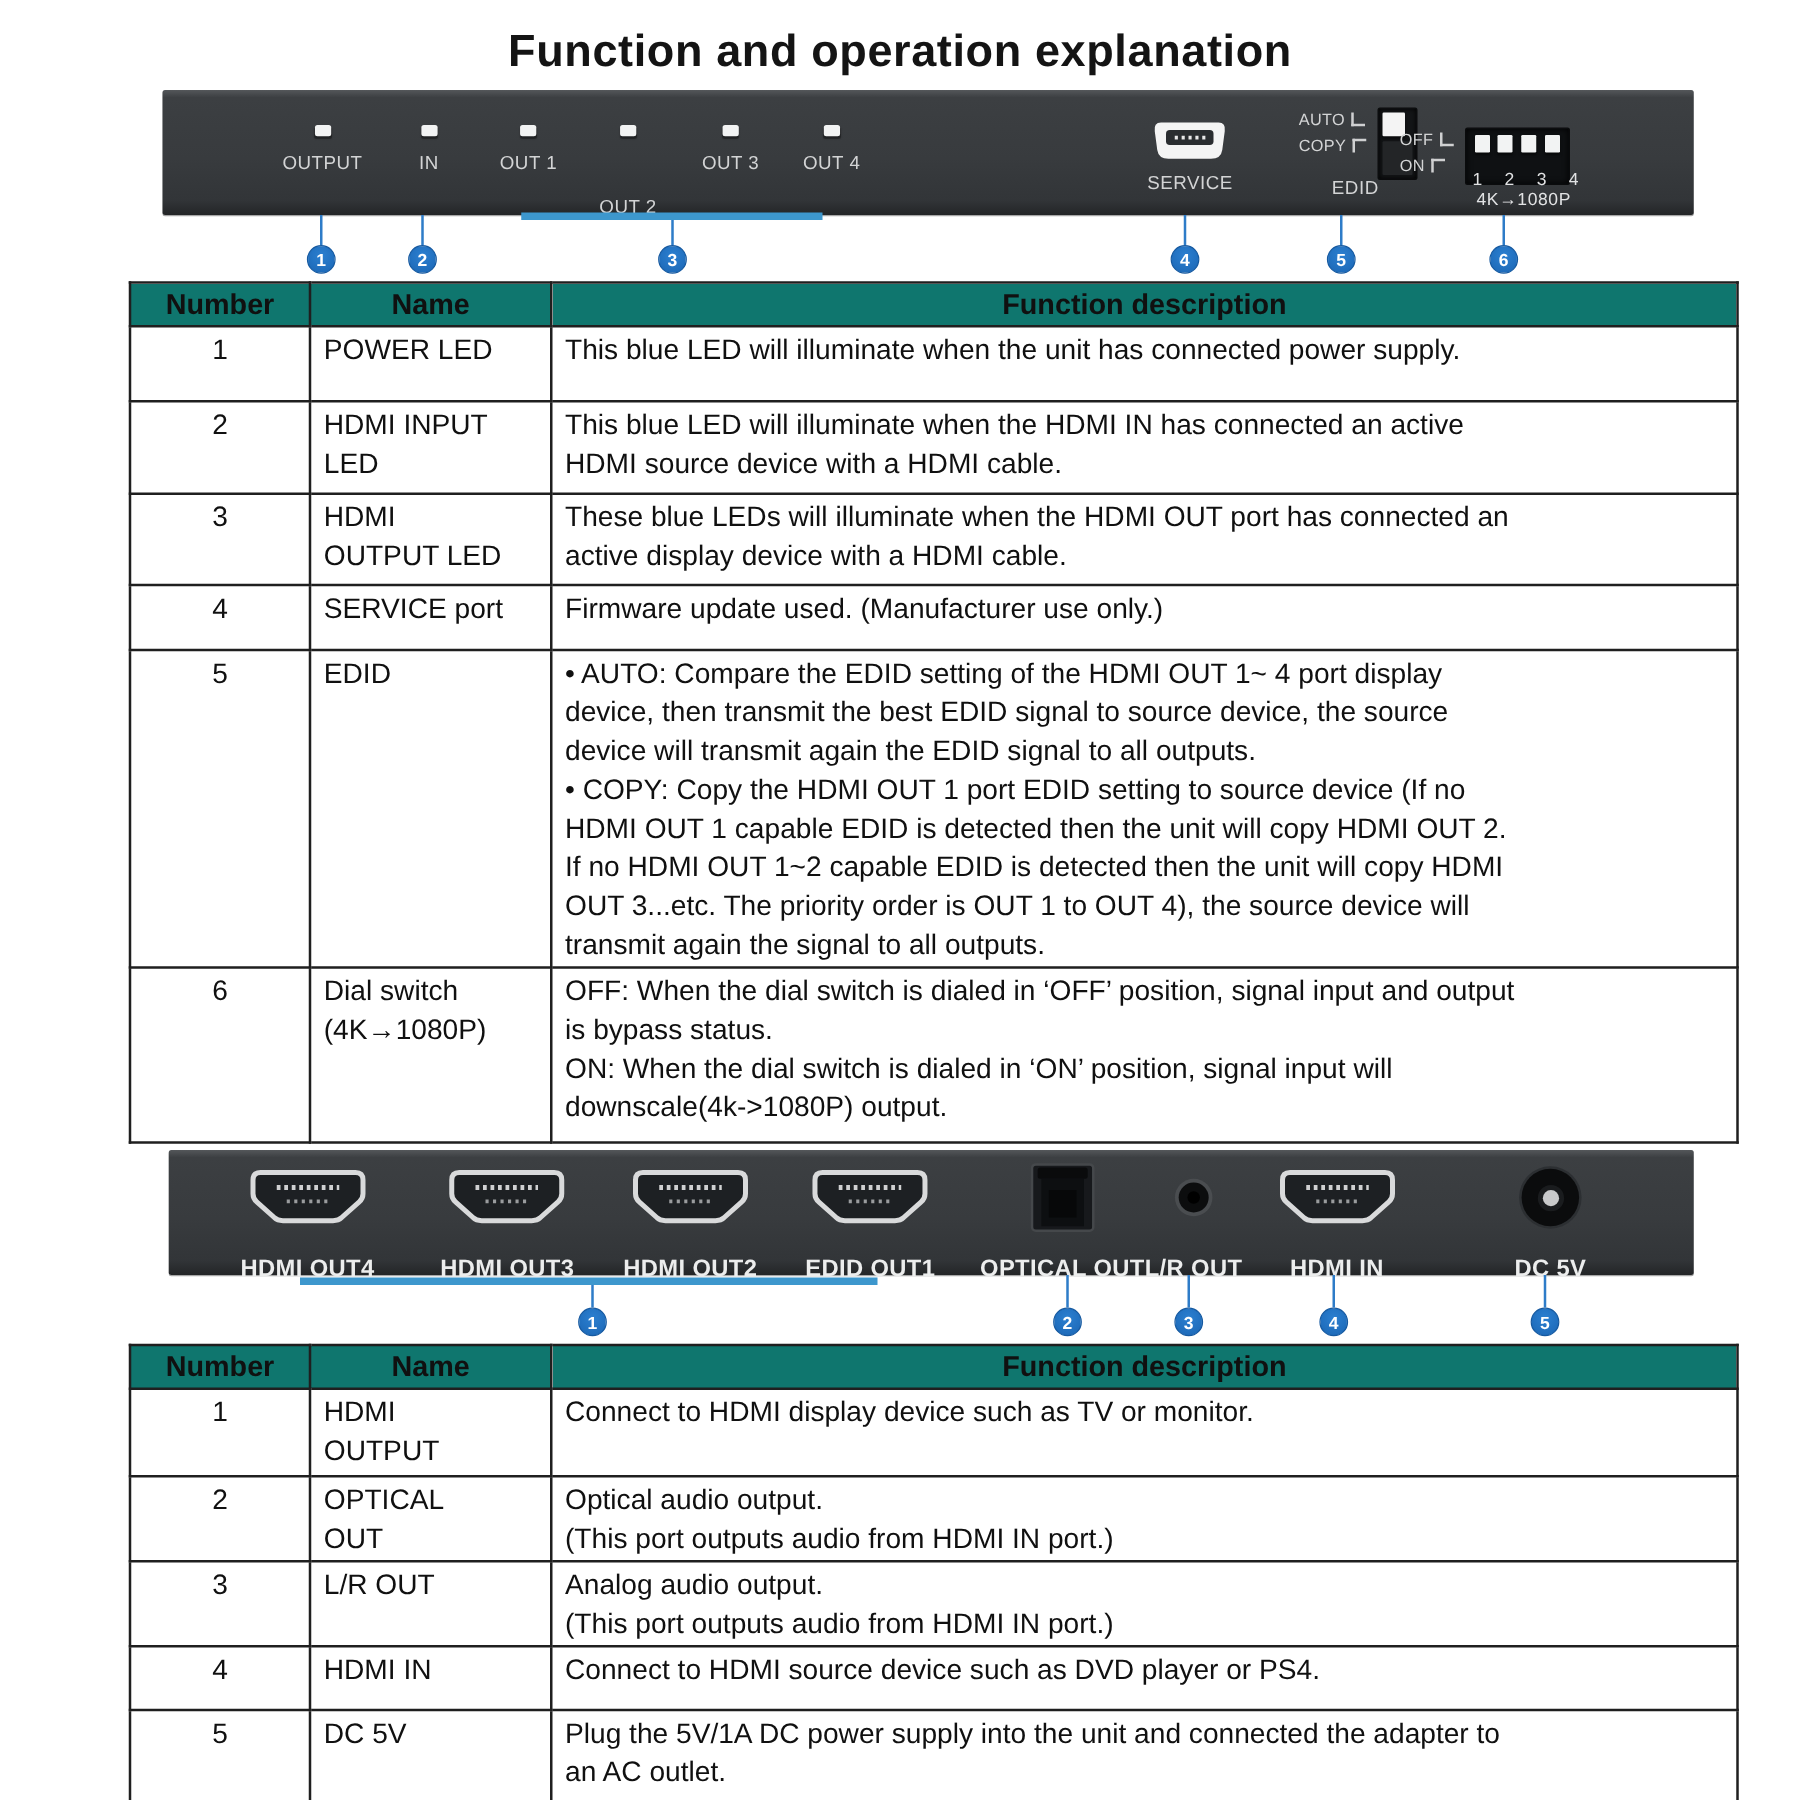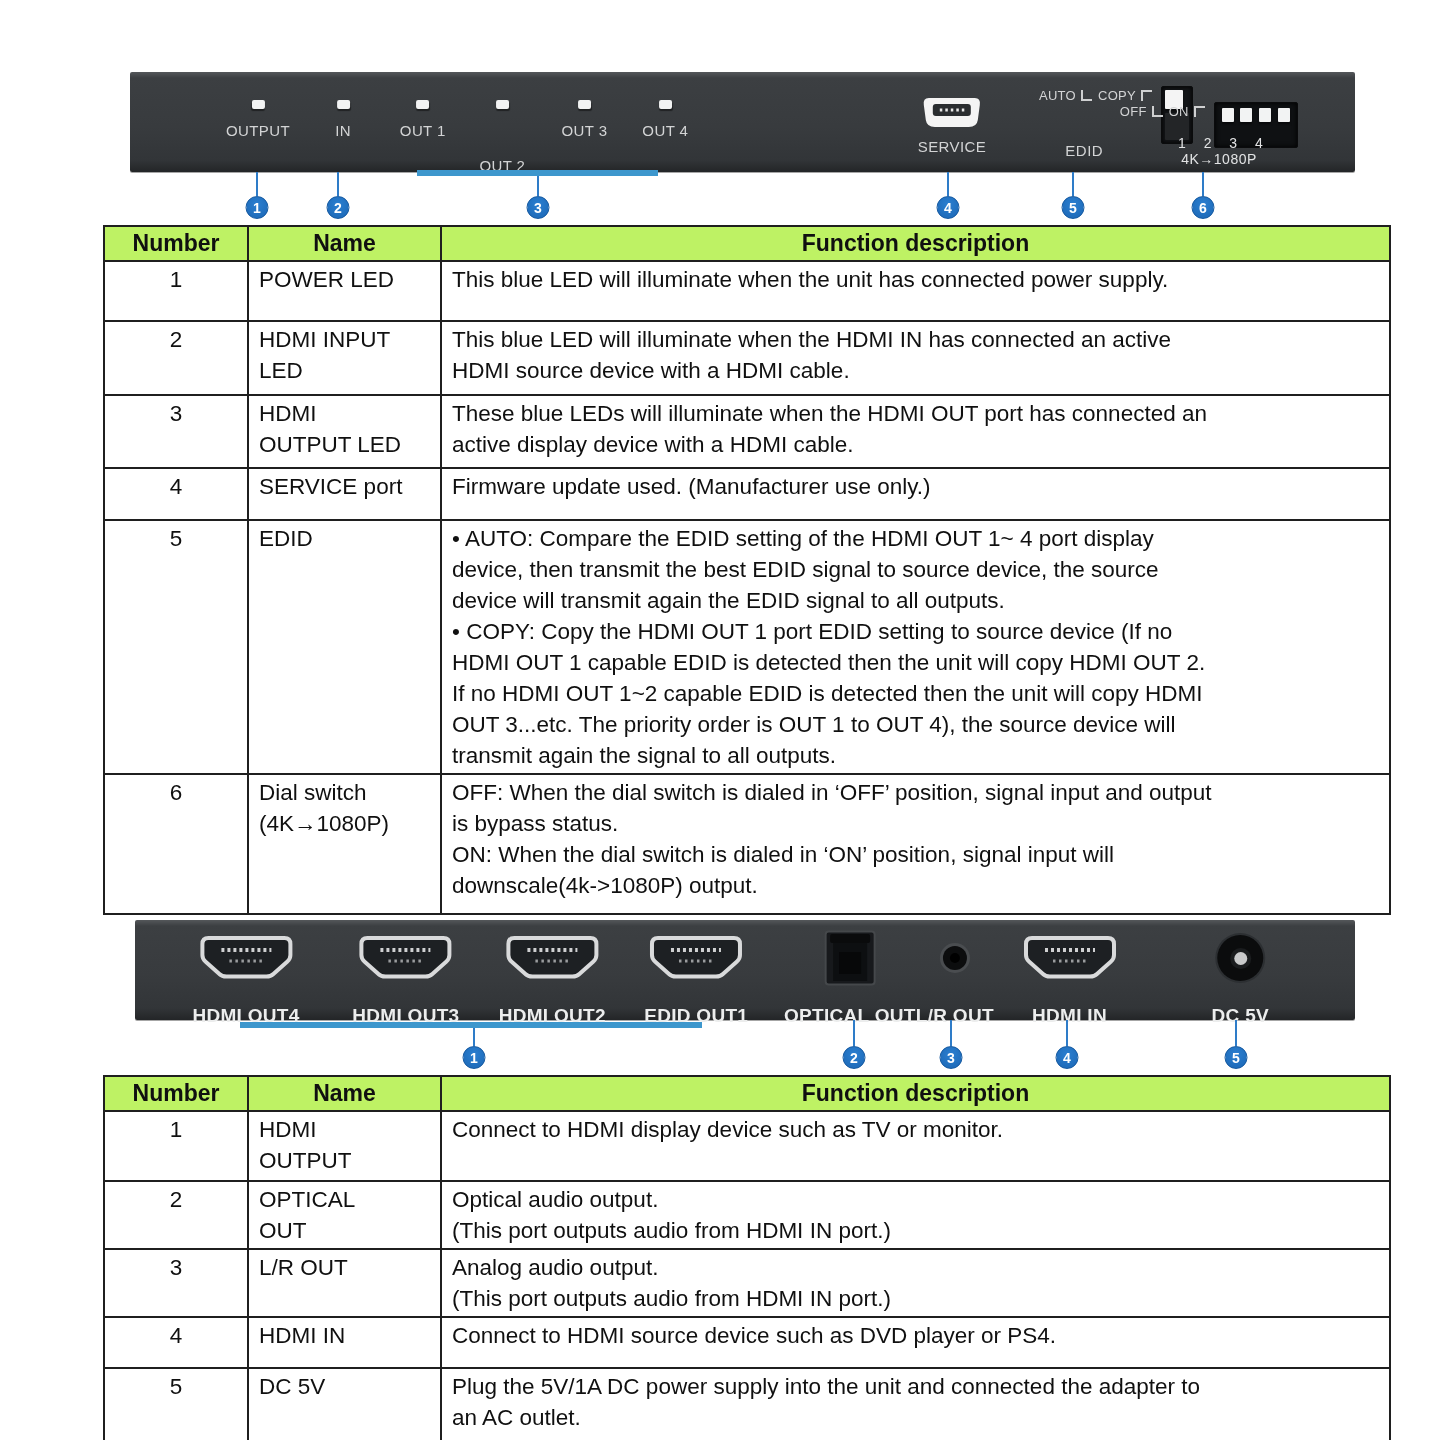--- a/index.html
+++ b/index.html
@@ -18,21 +18,21 @@
   .panel-rear {left:135px;top:920px;width:1220px;height:100px;}
 
   .pgroup{position:absolute;display:flex;flex-direction:column;align-items:center;transform:translateX(-50%);}
   .led{width:13px;height:9px;border-radius:2px;background:#f2f3f3;box-shadow:0 2px 1px rgba(0,0,0,.45);}
   .led-label{margin-top:13px;font-size:15px;letter-spacing:.4px;color:#d3d4d5;white-space:nowrap;}
 
   .svc-label{margin-top:8px;font-size:15px;letter-spacing:.4px;color:#d3d4d5;white-space:nowrap;}
 
   
   .edid-group{position:absolute;display:flex;align-items:flex-start;gap:9px;}
-  .sw-labels{display:flex;flex-direction:row;gap:6px;margin-top:2px;}
+  .sw-labels{display:flex;flex-direction:column;gap:6px;margin-top:2px;}
   .sw-row{display:flex;align-items:center;gap:5px;font-size:13px;color:#d3d4d5;letter-spacing:.3px;}
   .corner{width:9px;height:9px;display:inline-block;}
   .corner-bl{border-left:2px solid #cfd0d1;border-bottom:2px solid #cfd0d1;}
   .corner-tl{border-left:2px solid #cfd0d1;border-top:2px solid #cfd0d1;}
   .slide-switch{width:24px;height:50px;background:#131517;border:1px solid #0a0b0c;border-radius:2px;
                 box-shadow:inset 0 0 4px #000;display:flex;flex-direction:column;padding:3px;}
   .slide-handle{width:18px;height:19px;background:#f4f4f4;border-radius:1px;box-shadow:0 2px 2px rgba(0,0,0,.5);}
   .slide-lower{flex:1;margin-top:4px;background:#232527;border-radius:1px;}
   .panel-caption{position:absolute;transform:translateX(-50%);font-size:15px;color:#d3d4d5;letter-spacing:.5px;white-space:nowrap;}
 
@@ -58,30 +58,31 @@
   .ann-bar{position:absolute;height:6px;background:#3d97cd;}
   .leader{position:absolute;width:2px;background:#2e7cc8;}
   .callout{position:absolute;transform:translateX(-50%);width:23px;height:23px;border-radius:50%;
            background:radial-gradient(circle at 50% 35%,#2b7fd0,#1b66b4);border:1px solid #1559a0;
            color:#fff;font-size:14px;font-weight:700;display:flex;align-items:center;justify-content:center;box-sizing:border-box;}
 
   
   .func-table{position:absolute;left:103px;width:1288px;border-collapse:collapse;table-layout:fixed;
               font-size:22.5px;line-height:31px;color:#101010;}
   .func-table th,.func-table td{border:2px solid #1f1f1f;vertical-align:top;overflow:hidden;}
-  .func-table th{background:#bef264;font-weight:700;font-size:23px;padding:1px 2px;height:26px;}
+  .func-table th{background:#0f766e;font-weight:700;font-size:23px;padding:1px 2px;height:26px;}
   .cell-num{text-align:center;padding-top:2px;}
   .cell-name,.cell-desc{text-align:left;padding:2px 10px 2px 10px;white-space:pre-line;}
   .t1{top:225px;} .t2{top:1075px;}
 </style>
 </head>
 <body>
 
 <div class="page">
 
+  <div class="title">Function and operation explanation</div>
 
   <div class="panel panel-front">
 
     <div class="pgroup" style="left:10.45%;top:28px;">
       <div class="led"></div>
       <div class="led-label">OUTPUT</div>
     </div>
     <div class="pgroup" style="left:17.4%;top:28px;">
       <div class="led"></div>
       <div class="led-label">IN</div>

